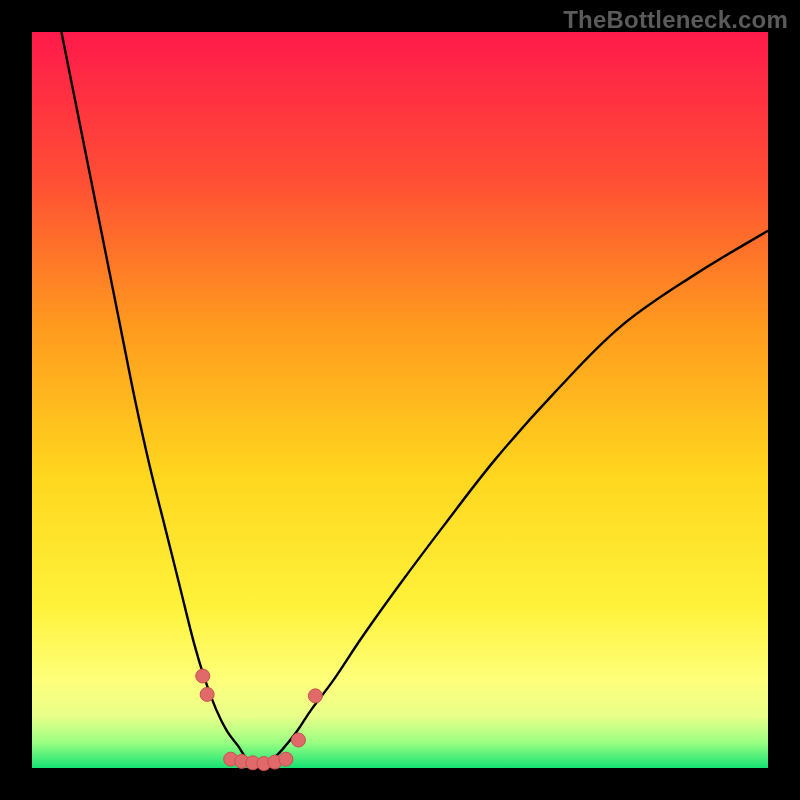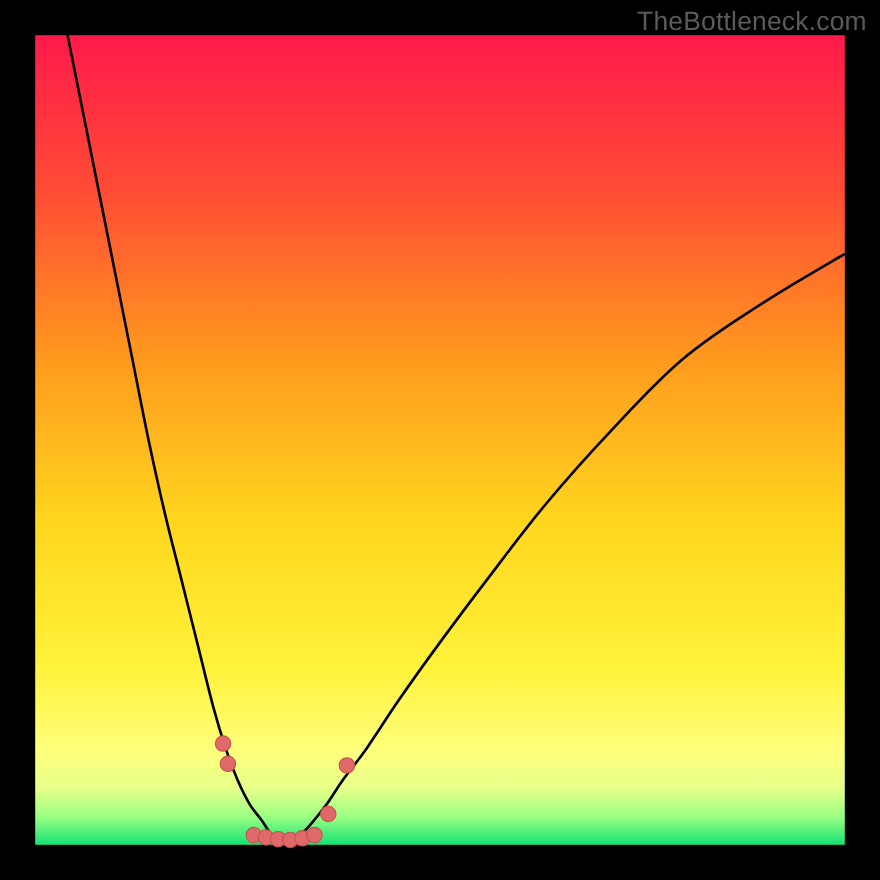--- a/index.html
+++ b/index.html
@@ -26,21 +26,21 @@
     width: 736px;
     height: 736px;
     
   }
   .watermark {
     position: absolute;
     top: 6px;
     right: 12px;
     color: #5b5b5b;
     font-size: 24px;
-    font-weight: 400;
+    font-weight: 700;
     letter-spacing: 0.2px;
     text-align: center;
   }
   svg.curves {
     position: absolute;
     top: 32px;
     left: 32px;
     width: 736px;
     height: 736px;
     overflow: visible;

